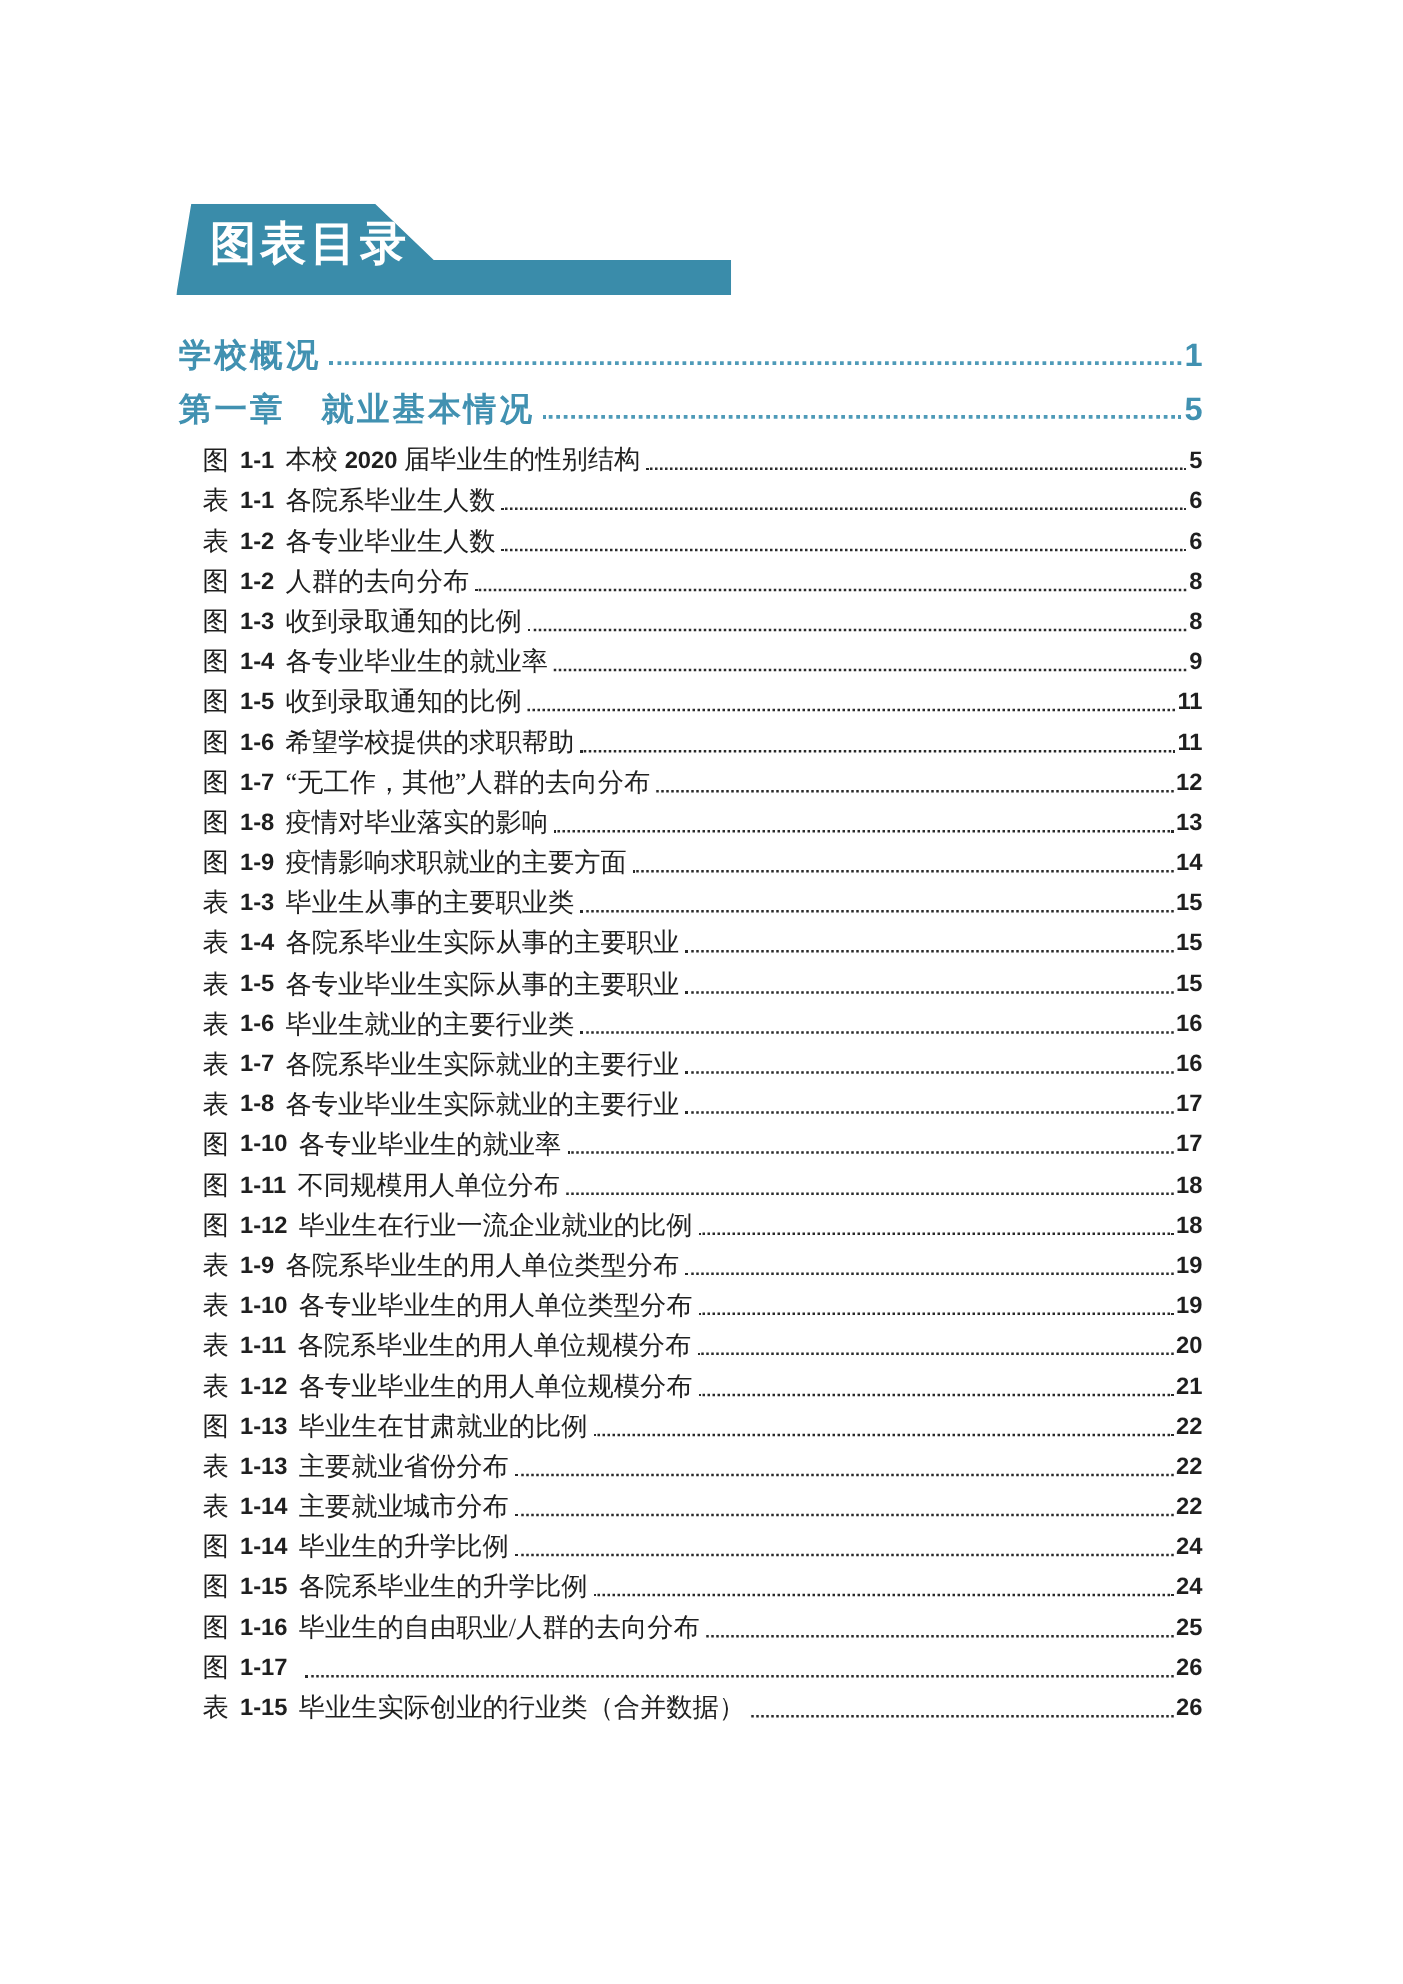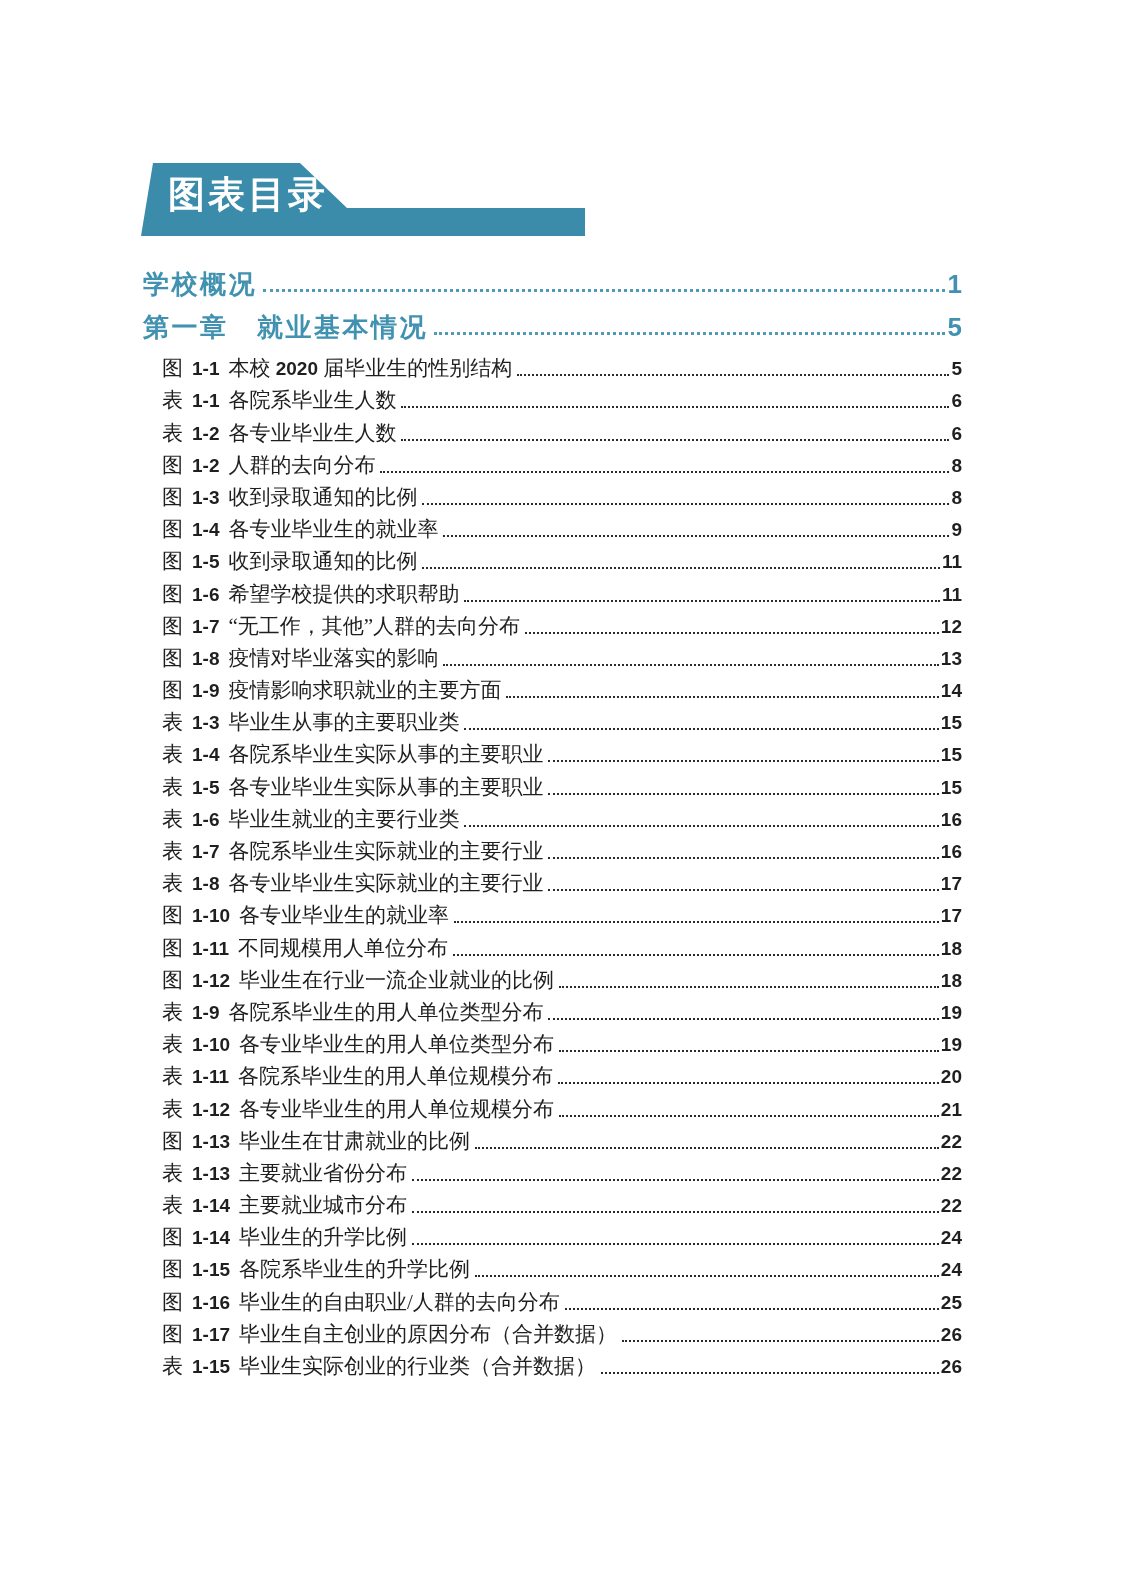--- a/index.html
+++ b/index.html
@@ -288,21 +288,20 @@
         <div class="row erow">
     <span class="etype">图</span>
     <span class="enum dg">1-16</span>
     <span class="etitle">毕业生的自由职业/人群的去向分布</span>
     <span class="leader"></span>
     <span class="epage dg">25</span>
   </div>
         <div class="row erow">
     <span class="etype">图</span>
     <span class="enum dg">1-17</span>
-    <span class="etitle">毕业生自主创业的原因分布（合并数据）</span>
     <span class="leader"></span>
     <span class="epage dg">26</span>
   </div>
         <div class="row erow">
     <span class="etype">表</span>
     <span class="enum dg">1-15</span>
     <span class="etitle">毕业生实际创业的行业类（合并数据）</span>
     <span class="leader"></span>
     <span class="epage dg">26</span>
   </div>

